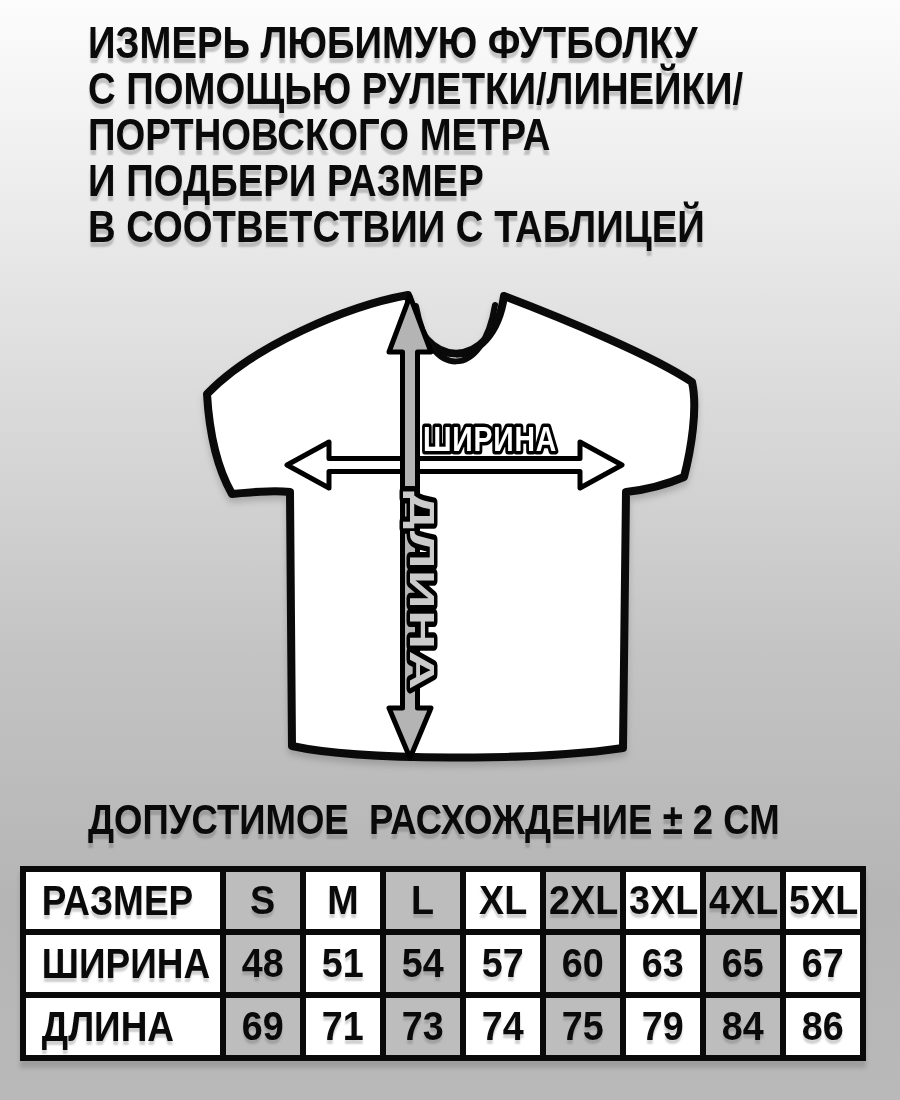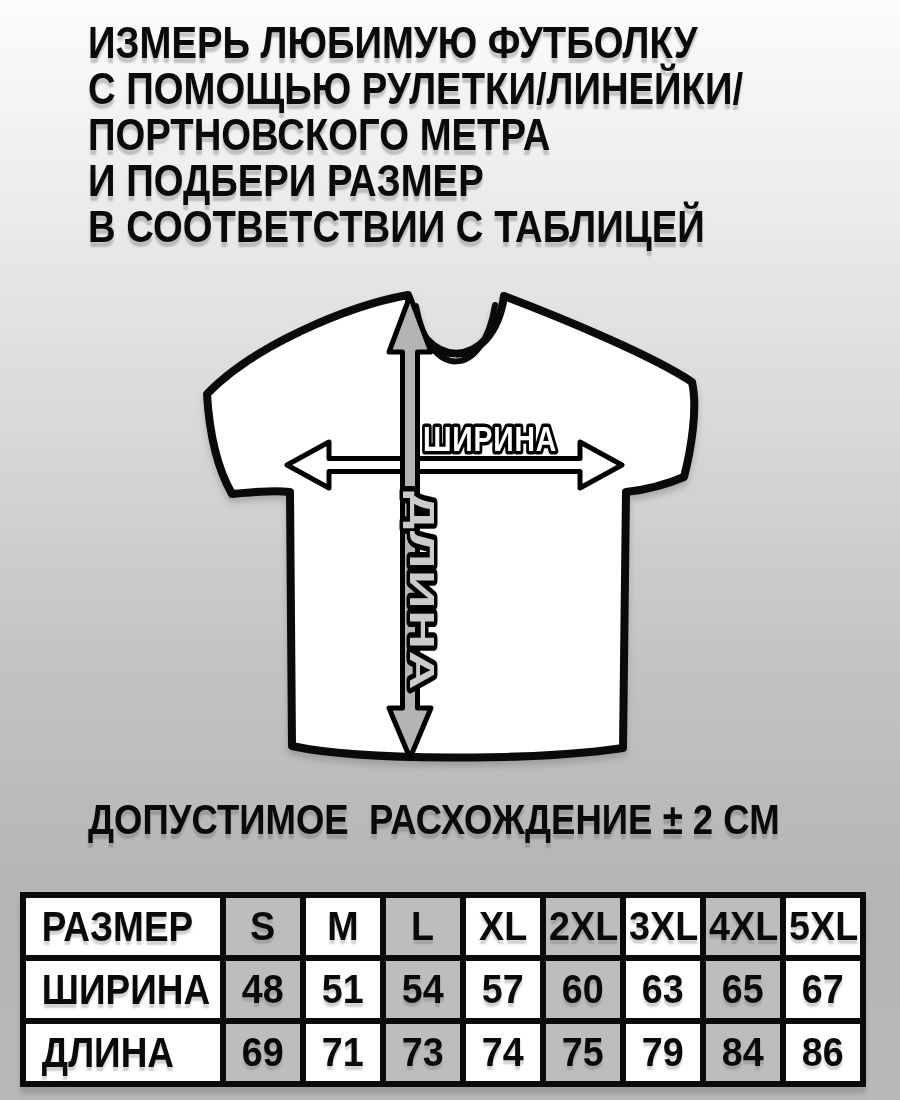--- a/index.html
+++ b/index.html
@@ -34,21 +34,21 @@
   .arrow-h{fill:#ffffff;stroke:#000;stroke-width:5;stroke-linejoin:round}
   .arrow-v{fill:var(--arrow-gray,#b4b4b4);stroke:#000;stroke-width:5;stroke-linejoin:round}
   .outlined{
     font-family:"Liberation Sans","DejaVu Sans",sans-serif;
     font-weight:700;font-size:35px;letter-spacing:1px;
     paint-order:stroke;stroke:#000;stroke-width:7px;stroke-linejoin:round;
   }
   .w-label{fill:var(--label-fill-width,#ffffff)}
   .l-label{fill:var(--label-fill-length,#cbcbcb)}
   table.sizes{
-    position:absolute;left:20px;top:892px;width:840px;
+    position:absolute;left:20px;top:866px;width:840px;
     border-collapse:collapse;table-layout:fixed;
     box-shadow:0 7px 4px rgba(110,110,110,0.35);
     text-decoration:underline;
   }
   .sizes th,.sizes td{
     border:6px solid #0a0a0a;
     height:57px;padding:0;
     background:#ffffff;
     font-weight:700;font-size:41px;line-height:1;
     text-align:center;vertical-align:middle;

